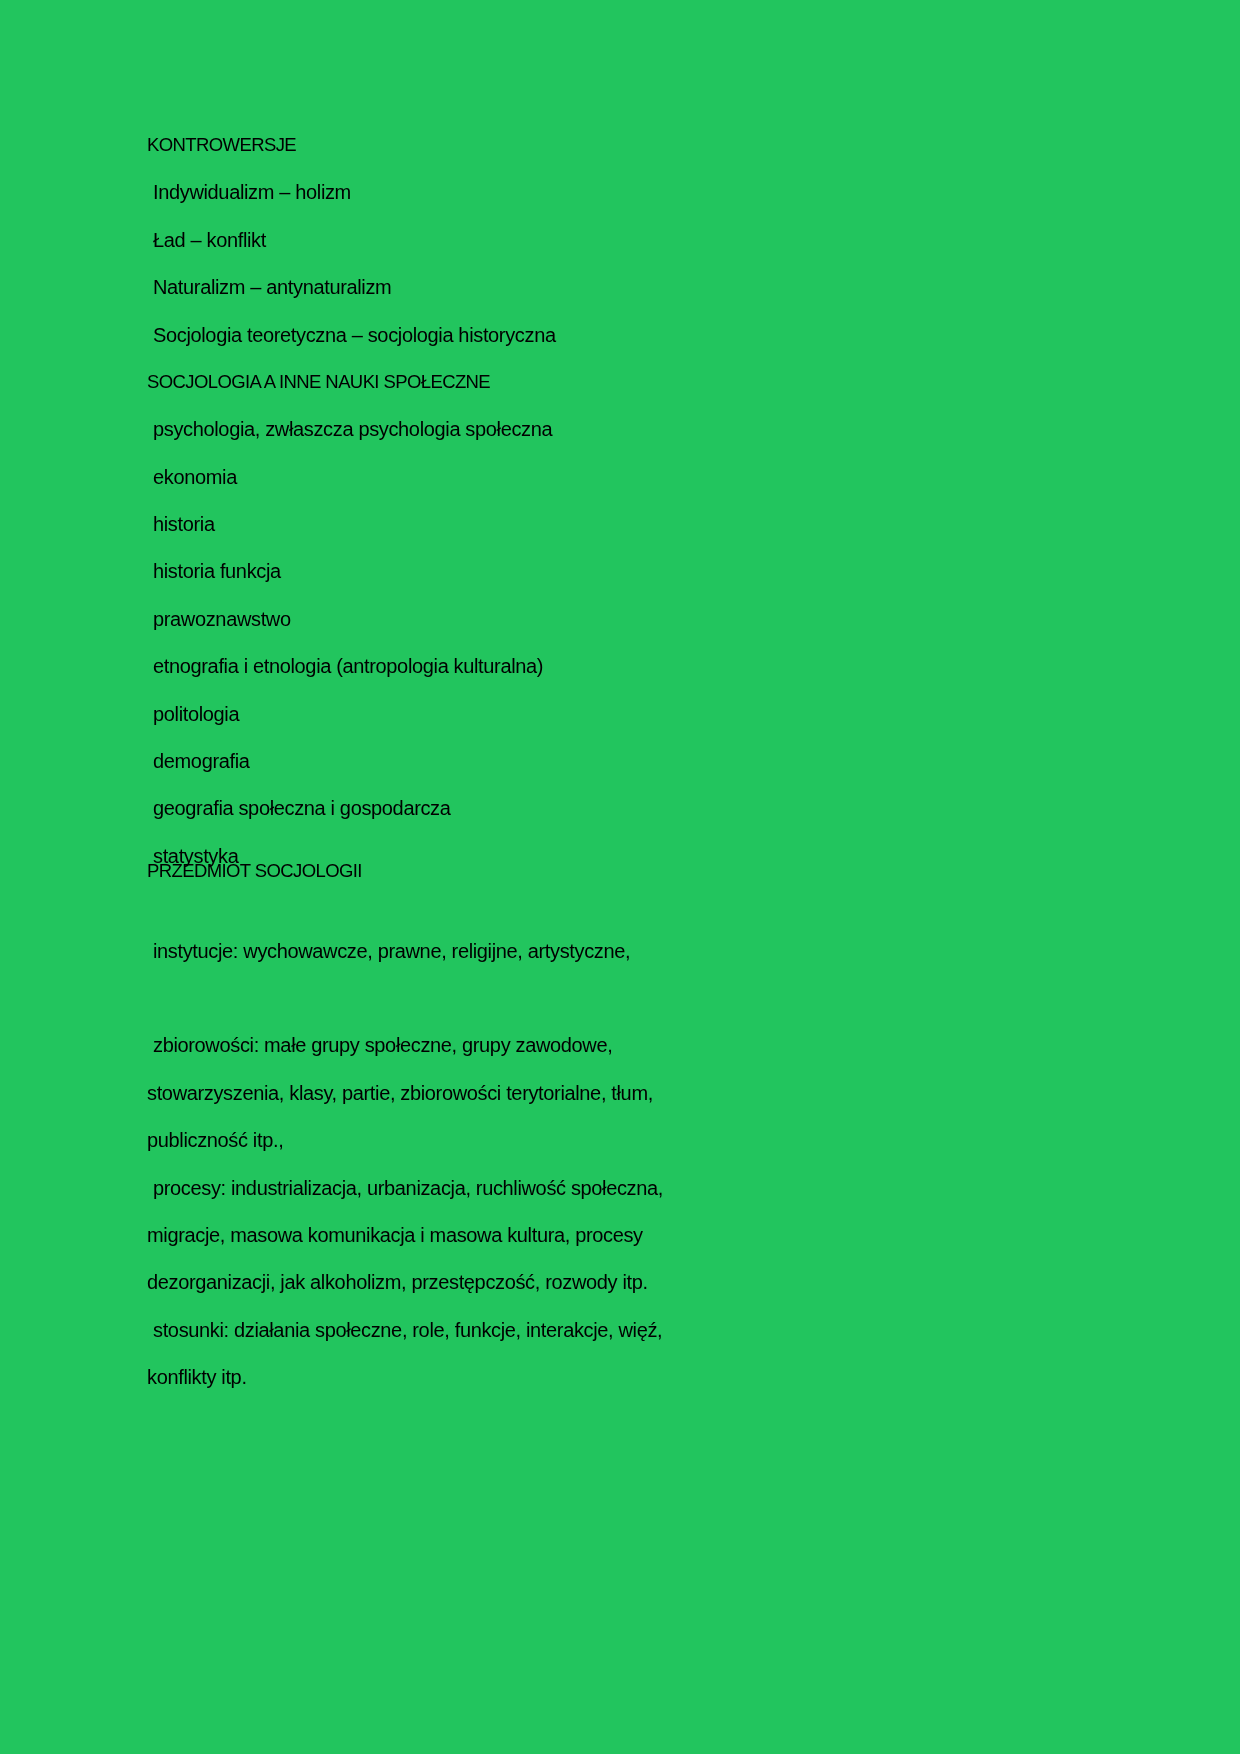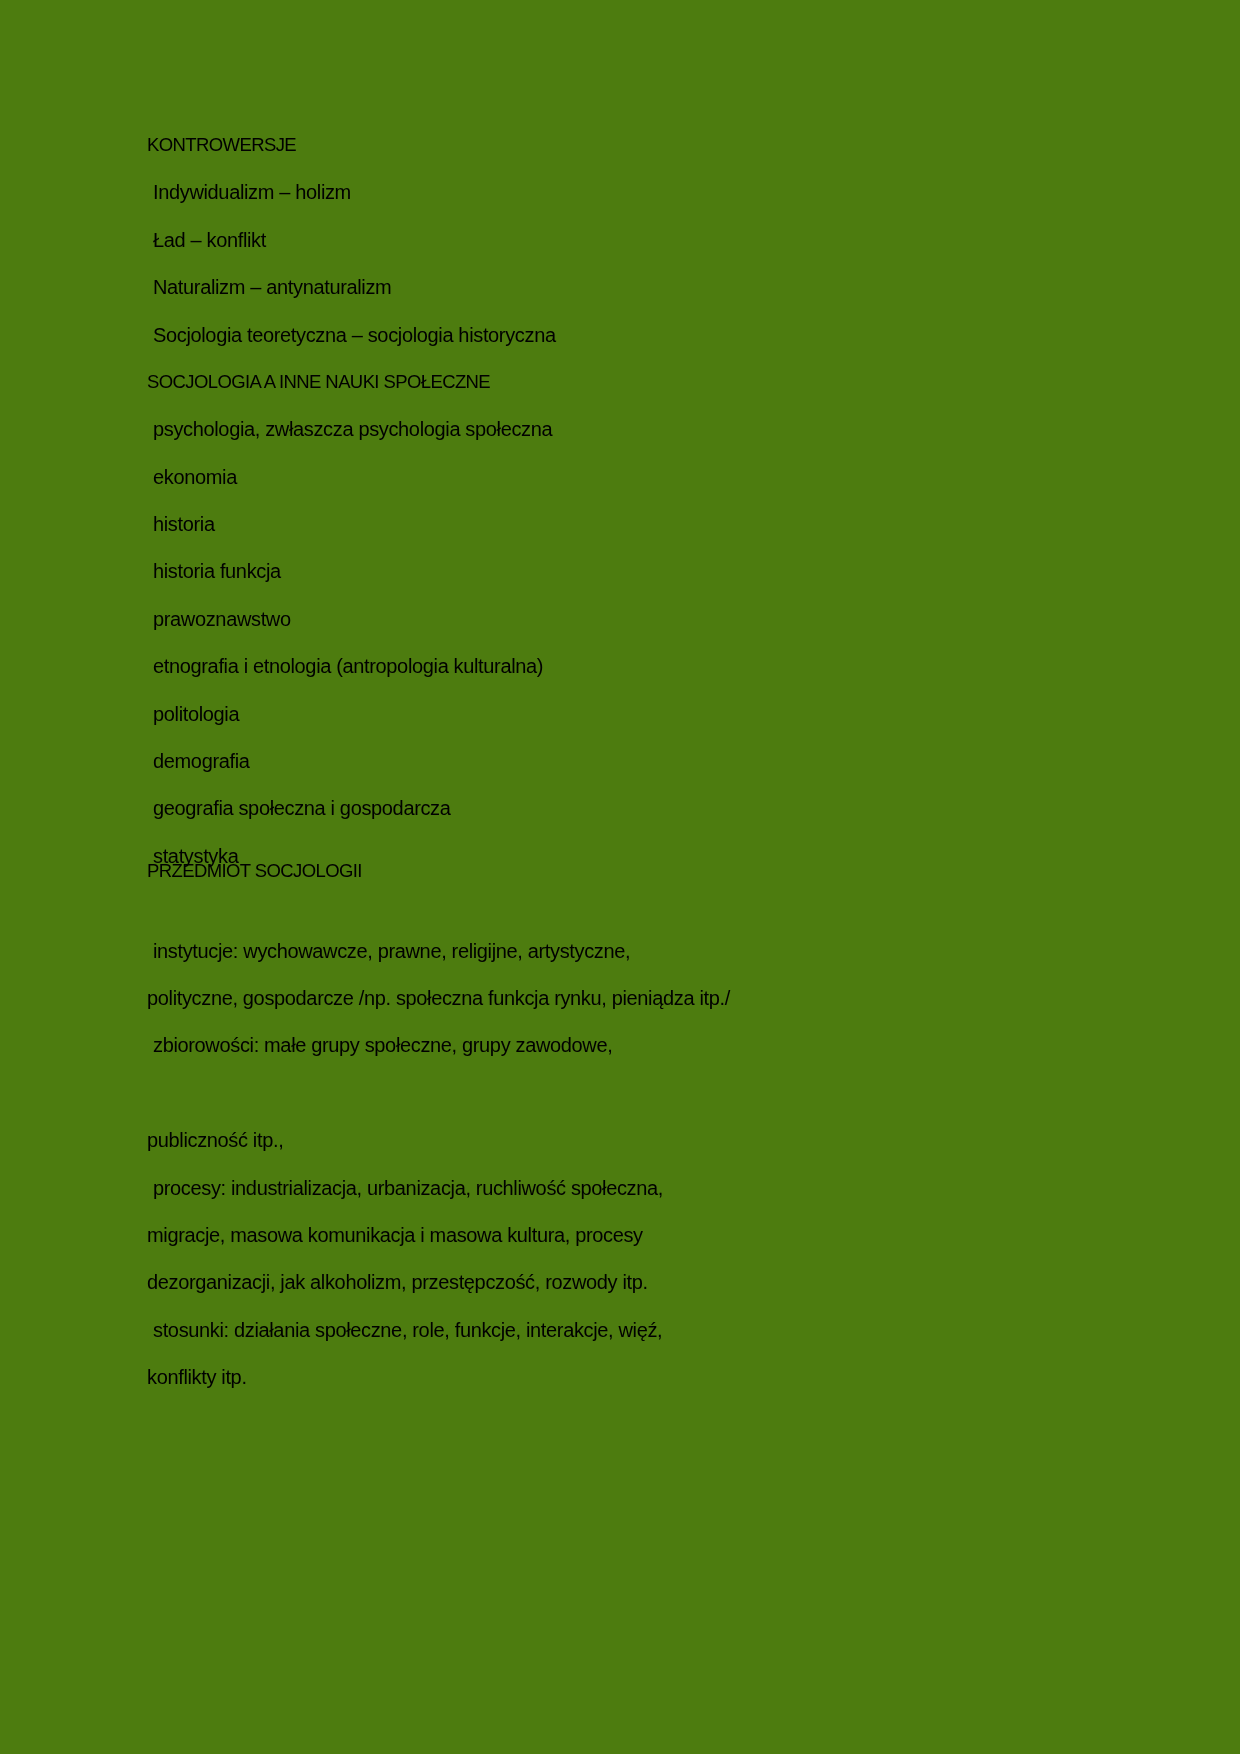--- a/index.html
+++ b/index.html
@@ -14,21 +14,21 @@
       overflow: hidden;
       font-family: "Liberation Sans", "DejaVu Sans", sans-serif;
       color: #000000;
     }
     .page {
       position: absolute;
       left: 0;
       top: 0;
       width: 1240px;
       height: 1754px;
-      background: #4d7c0f;
+      background: #22c55e;
     }
     .line {
       position: absolute;
       left: 0;
       height: 30px;
       line-height: 30px;
       font-size: 20px;
       white-space: nowrap;
       letter-spacing: -0.35px;
     }
@@ -62,22 +62,22 @@
   <div class="line item" style="top:556px">historia funkcja</div>
   <div class="line item" style="top:604px">prawoznawstwo</div>
   <div class="line item" style="top:651px">etnografia i etnologia (antropologia kulturalna)</div>
   <div class="line item" style="top:699px">politologia</div>
   <div class="line item" style="top:746px">demografia</div>
   <div class="line item" style="top:793px">geografia społeczna i gospodarcza</div>
   <div class="line item" style="top:841px">statystyka</div>
 
   <div class="line heading" style="top:856px">PRZEDMIOT SOCJOLOGII</div>
   <div class="line item" style="top:936px">instytucje: wychowawcze, prawne, religijne, artystyczne,</div>
-  <div class="line cont" style="top:983px">polityczne, gospodarcze /np. społeczna funkcja rynku, pieniądza itp./</div>
   <div class="line item" style="top:1030px">zbiorowości: małe grupy społeczne, grupy zawodowe,</div>
+  <div class="line cont" style="top:1078px">stowarzyszenia, klasy, partie, zbiorowości terytorialne, tłum,</div>
   <div class="line cont" style="top:1125px">publiczność itp.,</div>
   <div class="line item" style="top:1173px">procesy: industrializacja, urbanizacja, ruchliwość społeczna,</div>
   <div class="line cont" style="top:1220px">migracje, masowa komunikacja i masowa kultura, procesy</div>
   <div class="line item" style="top:1315px">stosunki: działania społeczne, role, funkcje, interakcje, więź,</div>
   <div class="line cont" style="top:1267px">dezorganizacji, jak alkoholizm, przestępczość, rozwody itp.</div>
   <div class="line cont" style="top:1362px">konflikty itp.</div>
 
 </div>
 
 </body></html>

